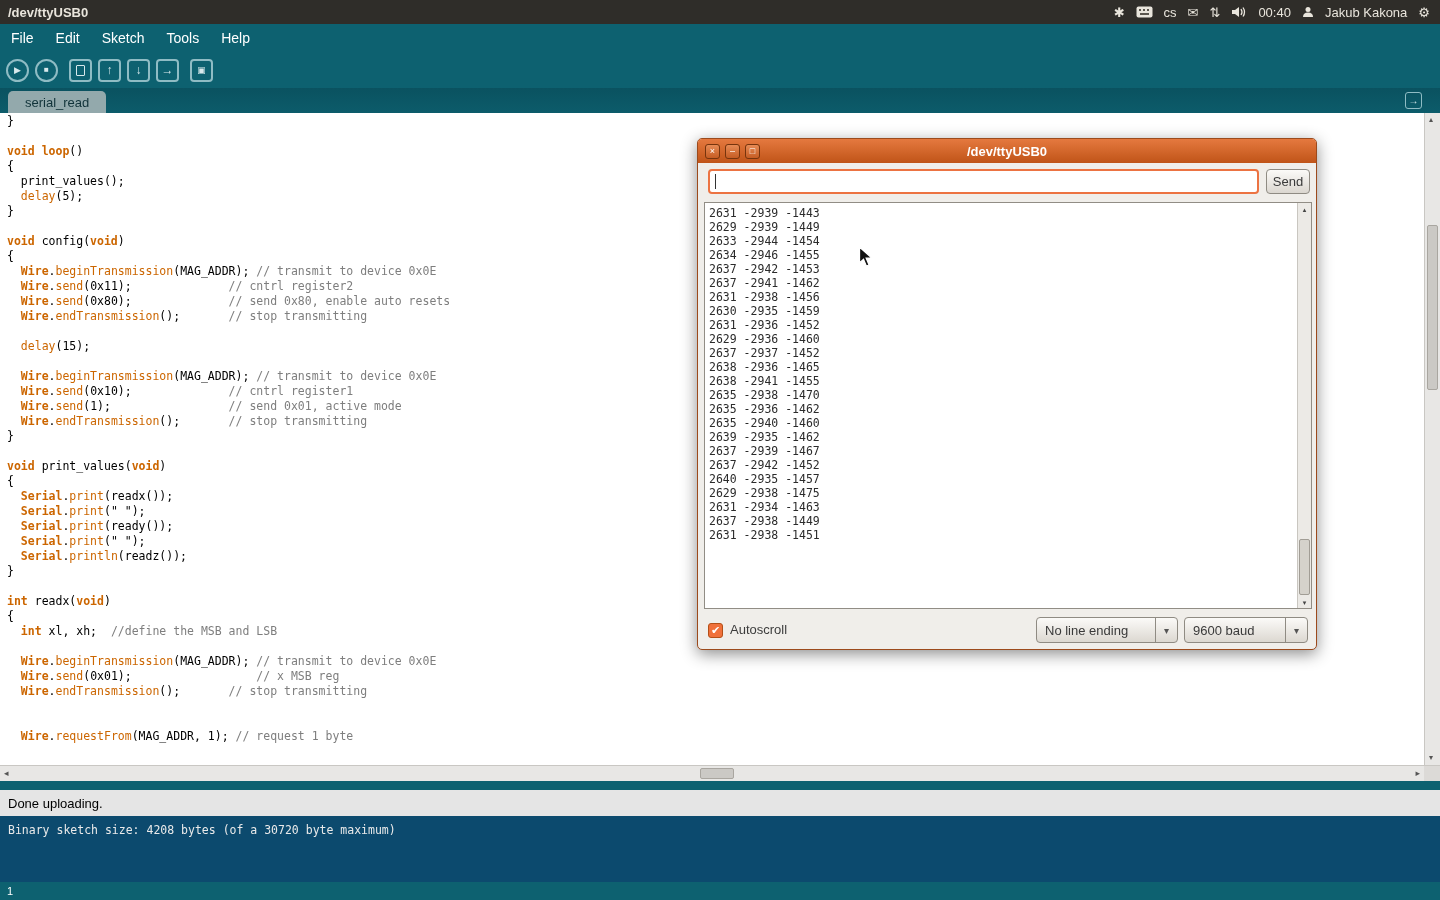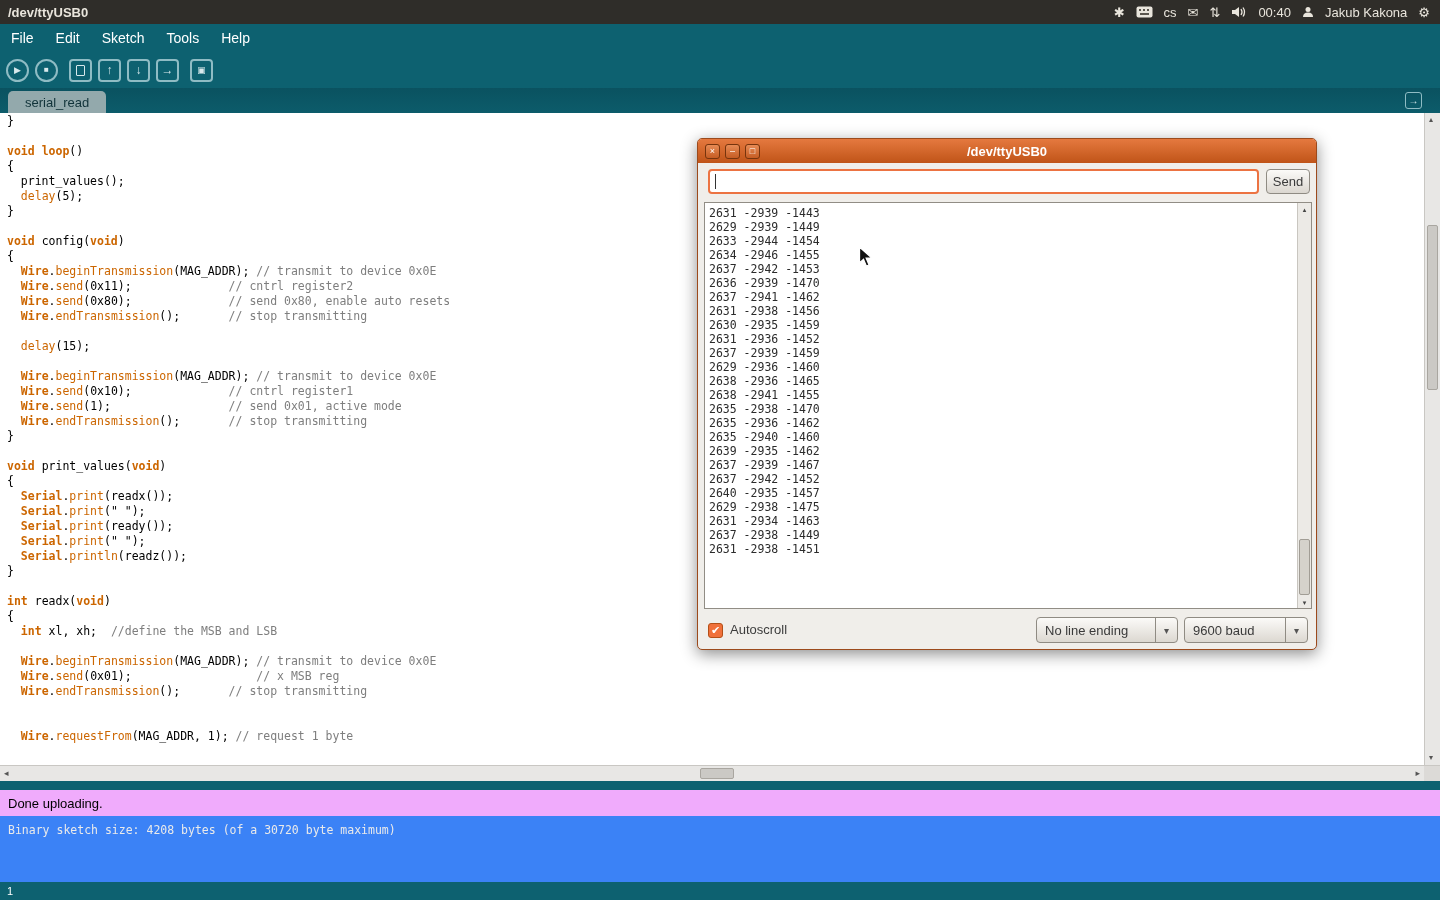--- a/index.html
+++ b/index.html
@@ -41,22 +41,22 @@
   .sarrow{position:absolute;color:#555;font-size:8px;line-height:1;left:4px}
   .up{top:3px}.down{bottom:3px}
 
   .hscroll{position:absolute;top:765px;left:0;width:1424px;height:16px;background:#e8e7e5;border-top:1px solid #c9c7c3}
   .hhandle{position:absolute;left:700px;top:2px;width:34px;height:11px;background:#cbc9c5;border:1px solid #a9a6a0;border-radius:2px}
   .harrow{position:absolute;top:3px;color:#555;font-size:9px;line-height:1}
   .hleft{left:4px}.hright{right:4px}
   .corner{position:absolute;top:765px;right:0;width:16px;height:16px;background:#dcdad7;border-top:1px solid #c9c7c3}
 
   .gapstrip{position:absolute;top:781px;left:0;width:1440px;height:9px;background:#0d6170}
-  .statusbar{position:absolute;top:790px;left:0;width:1440px;height:26px;background:#f0abfc;color:#000;font-size:13px;display:flex;align-items:center;padding-left:8px}
-  .console{position:absolute;top:816px;left:0;width:1440px;height:66px;background:#3b82f6;color:#eaeaea;font-family:"DejaVu Sans Mono",monospace;font-size:11.5px;padding:7px 8px}
+  .statusbar{position:absolute;top:790px;left:0;width:1440px;height:26px;background:#e5e5e5;color:#000;font-size:13px;display:flex;align-items:center;padding-left:8px}
+  .console{position:absolute;top:816px;left:0;width:1440px;height:66px;background:#0c4a6e;color:#eaeaea;font-family:"DejaVu Sans Mono",monospace;font-size:11.5px;padding:7px 8px}
   .bottomstrip{position:absolute;top:882px;left:0;width:1440px;height:18px;background:#0d6170;color:#fff;font-size:11px;display:flex;align-items:center;padding-left:7px}
 
   
   .smwin{position:absolute;left:697px;top:138px;width:620px;height:512px;background:#f0eeea;border:1px solid #9c4a1c;border-radius:5px;box-shadow:0 4px 16px rgba(0,0,0,.45)}
   .smtitle{position:absolute;top:0;left:0;width:100%;height:24px;background:linear-gradient(#e5793f,#c05418);border-radius:4px 4px 0 0;display:flex;align-items:center}
   .smtitle-text{position:absolute;left:0;right:0;text-align:center;color:#fff;font-weight:bold;font-size:13px;pointer-events:none}
   .winbtns{display:flex;gap:5px;margin-left:7px;z-index:1}
   .winbtn{width:15px;height:15px;border:1px solid #76340d;border-radius:3px;background:linear-gradient(#e78b55,#c65d24);color:#fff;font-size:9px;display:flex;align-items:center;justify-content:center;line-height:1}
   .sminput{position:absolute;left:10px;top:30px;width:551px;height:25px;border:2px solid #ec7342;border-radius:4px;background:#fff;font-size:13px;display:flex;align-items:center;padding:0 5px}
   .caret{width:1px;height:15px;background:#333}
@@ -247,27 +247,26 @@
       <span>Send</span>
     </div>
 
   <div class="smout">
     <div class="smtext">
         <div class="sline">2631 -2939 -1443</div>
         <div class="sline">2629 -2939 -1449</div>
         <div class="sline">2633 -2944 -1454</div>
         <div class="sline">2634 -2946 -1455</div>
         <div class="sline">2637 -2942 -1453</div>
-        <div class="sline">2636 -2939 -1470</div>
         <div class="sline">2637 -2941 -1462</div>
         <div class="sline">2631 -2938 -1456</div>
         <div class="sline">2630 -2935 -1459</div>
         <div class="sline">2631 -2936 -1452</div>
-        <div class="sline">2637 -2939 -1459</div>
         <div class="sline">2629 -2936 -1460</div>
+        <div class="sline">2637 -2937 -1452</div>
         <div class="sline">2638 -2936 -1465</div>
         <div class="sline">2638 -2941 -1455</div>
         <div class="sline">2635 -2938 -1470</div>
         <div class="sline">2635 -2936 -1462</div>
         <div class="sline">2635 -2940 -1460</div>
         <div class="sline">2639 -2935 -1462</div>
         <div class="sline">2637 -2939 -1467</div>
         <div class="sline">2637 -2942 -1452</div>
         <div class="sline">2640 -2935 -1457</div>
         <div class="sline">2629 -2938 -1475</div>

